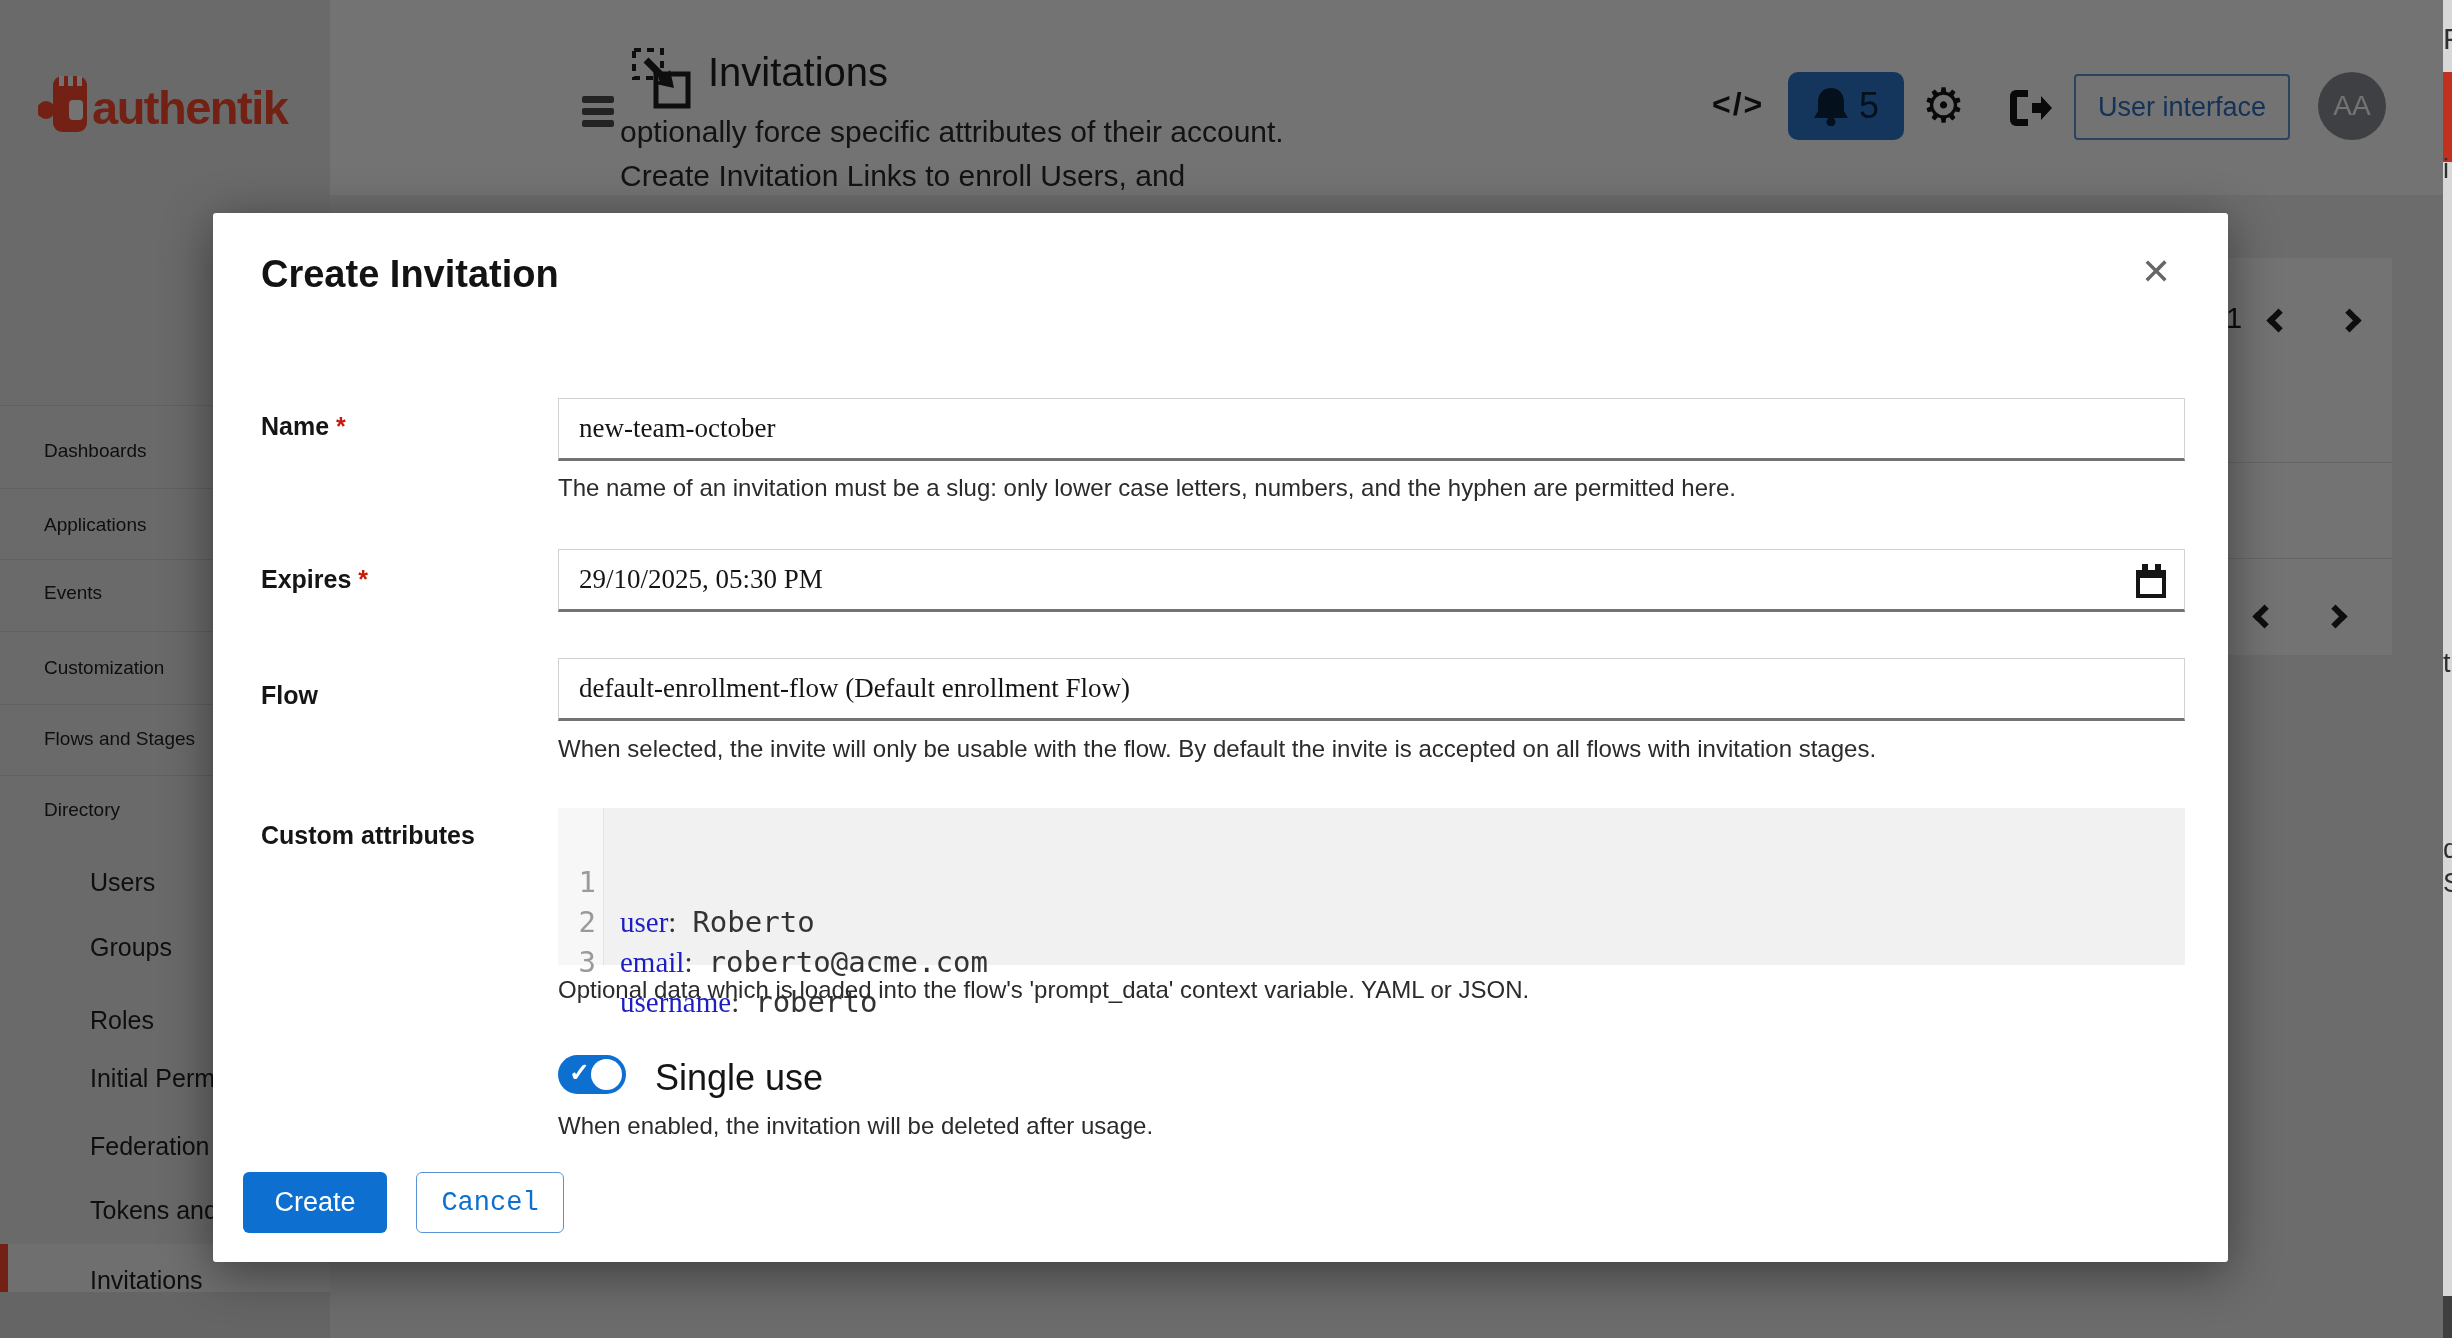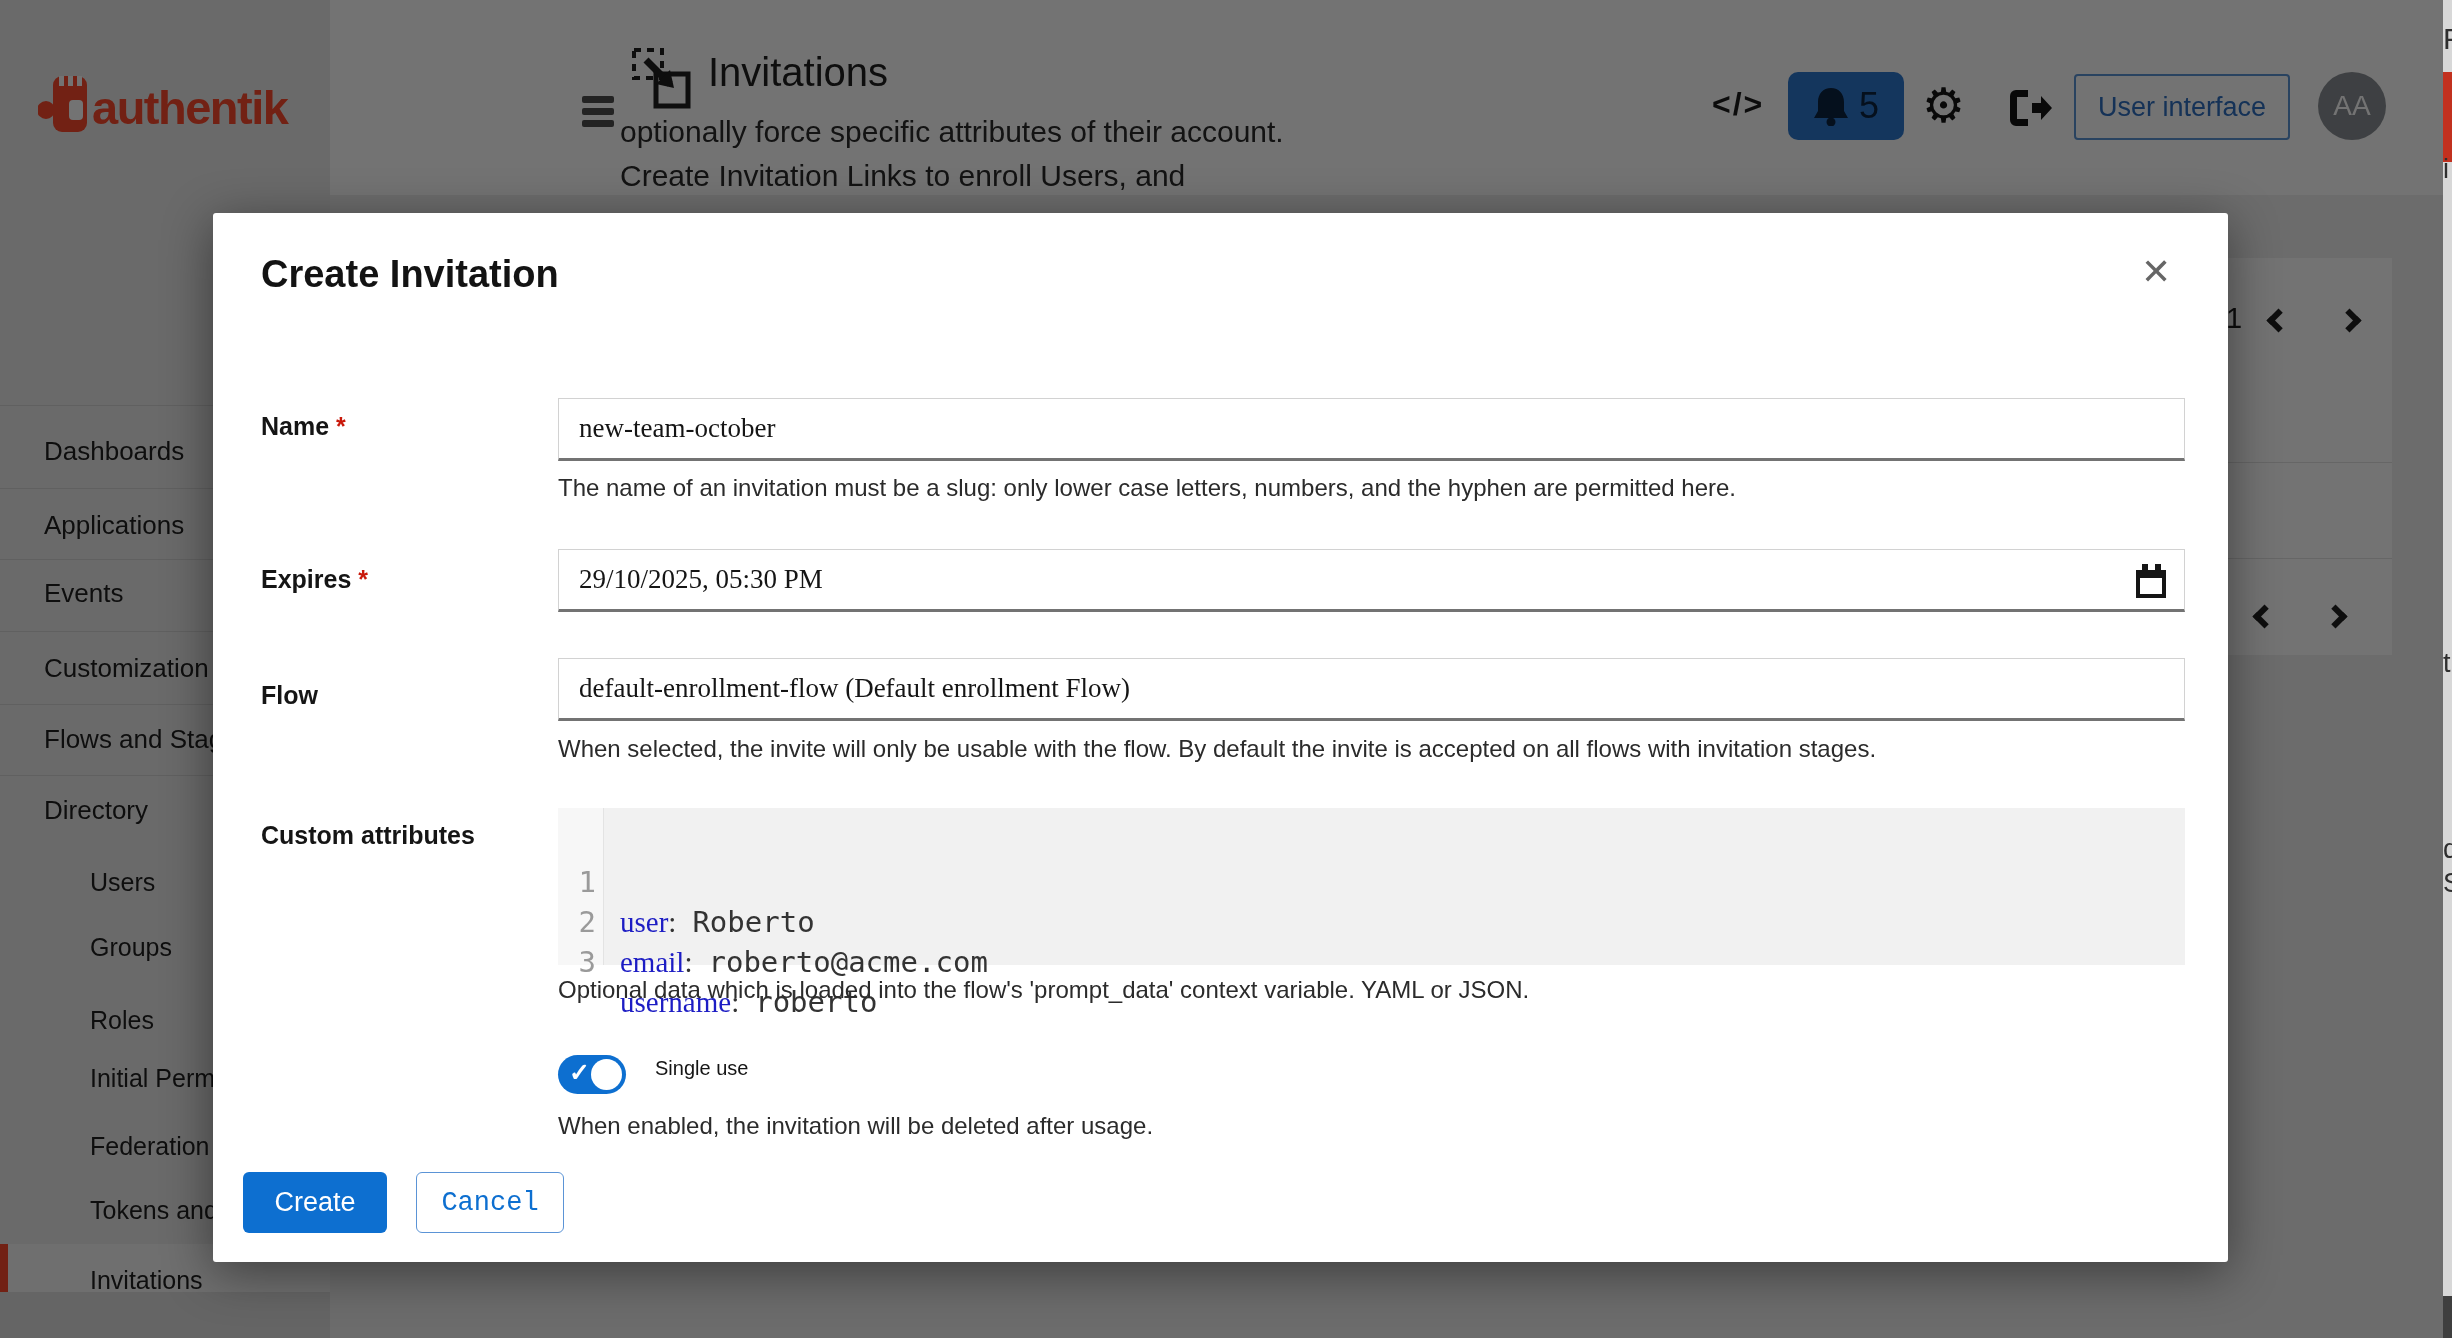--- a/index.html
+++ b/index.html
@@ -24,21 +24,21 @@
   .code-btn { position:absolute; left:1712px; top:86px; font-size:32px; font-weight:700; color:#1c1c1c; letter-spacing:2px; cursor:pointer; }
   .notif-badge { position:absolute; left:1788px; top:72px; width:116px; height:68px; background:#2e79cf; border-radius:10px; display:flex; align-items:center; justify-content:center; gap:10px; cursor:pointer; }
   .notif-badge .count { font-size:36px; color:#0d2440; }
   .gear-btn { position:absolute; left:1922px; top:78px; font-size:48px; color:#151515; cursor:pointer; line-height:56px; }
   .signout-btn { position:absolute; left:2008px; top:88px; cursor:pointer; }
   .ui-btn { position:absolute; left:2074px; top:74px; width:216px; height:66px; background:transparent; border:2px solid #5b94d6; border-radius:4px; color:#2f6fc0; font-size:27px; font-family:inherit; cursor:pointer; }
   .avatar { position:absolute; left:2318px; top:72px; width:68px; height:68px; border-radius:50%; background:#8a8f94; color:#ffffff; font-size:28px; display:flex; align-items:center; justify-content:center; cursor:pointer; }
 
   .sidebar { position:absolute; left:0; top:195px; width:330px; height:1097px; background:#ececec; }
   .below-sidebar { position:absolute; left:0; top:1292px; width:330px; height:46px; background:#e0e0e0; }
-  .nav-item { position:absolute; left:44px; height:36px; line-height:36px; font-size:26px; color:#1f1f1f; white-space:nowrap; cursor:pointer; }
+  .nav-item { position:absolute; left:44px; height:36px; line-height:36px; font-size:19px; color:#1f1f1f; white-space:nowrap; cursor:pointer; }
   .nav-child { left:90px; font-size:25px;text-align:center; }
   .n1{top:238px}.n2{top:312px}.n3{top:380px}.n4{top:455px}.n5{top:526px}.n6{top:597px}
   .n7{top:669px}.n8{top:734px}.n9{top:807px}.n10{top:865px}.n11{top:933px}.n12{top:997px}
   .n13{top:1067px}
   .sel-bg { position:absolute; left:0; top:1049px; width:330px; height:72px; background:#f6f6f6; border-left:8px solid #fd4b2d; }
   .sep { position:absolute; left:0; width:330px; height:1px; background:#d4d4d4; }
   .s1{top:210px}.s2{top:293px}.s3{top:364px}.s4{top:436px}.s5{top:509px}.s6{top:580px}
 
   .content-card { position:absolute; left:360px; top:258px; width:2032px; height:397px; background:#ffffff; }
   .rowline { position:absolute; left:2100px; width:292px; height:1px; background:#e2e2e2; }
@@ -91,21 +91,21 @@
   .ed-num { position:absolute; left:0; width:38px; text-align:right; color:#9a9a9a; }
   .ed-code { position:absolute; left:62px; color:#333; }
   .ykey { color:#1d1dc4;font-family:Liberation Serif, serif; }
   .ykey::after { content:":"; color:#333; }
   .yval { margin-left:16px; color:#333; }
   .help-attr{top:763px}
 
   .switch { position:absolute; left:345px; top:842px; width:68px; height:39px; border-radius:20px; background:#0d6fd0; cursor:pointer; }
   .switch .knob { position:absolute; right:4px; top:4px; width:31px; height:31px; border-radius:50%; background:#fff; }
   .switch .check { position:absolute; left:11px; top:3px; color:#fff; font-size:25px; font-weight:700; }
-  .switch-label { position:absolute; left:442px; top:844px; font-size:20px; color:#151515; }
+  .switch-label { position:absolute; left:442px; top:844px; font-size:36px; color:#151515; }
   .help-single{top:899px}
 
   .btn { position:absolute; top:959px; height:61px; border-radius:6px; font-family:inherit; font-size:27px; cursor:pointer; }
   .btn-create { left:30px; width:144px; background:#0d6fd0; color:#ffffff; border:none; }
   .btn-cancel { left:203px; width:148px; background:#ffffff; color:#0d6fd0; border:1px solid #5b94d6;font-family:Liberation Mono, monospace; }
 </style>
 </head>
 <body>
 
 <div class="stage">

